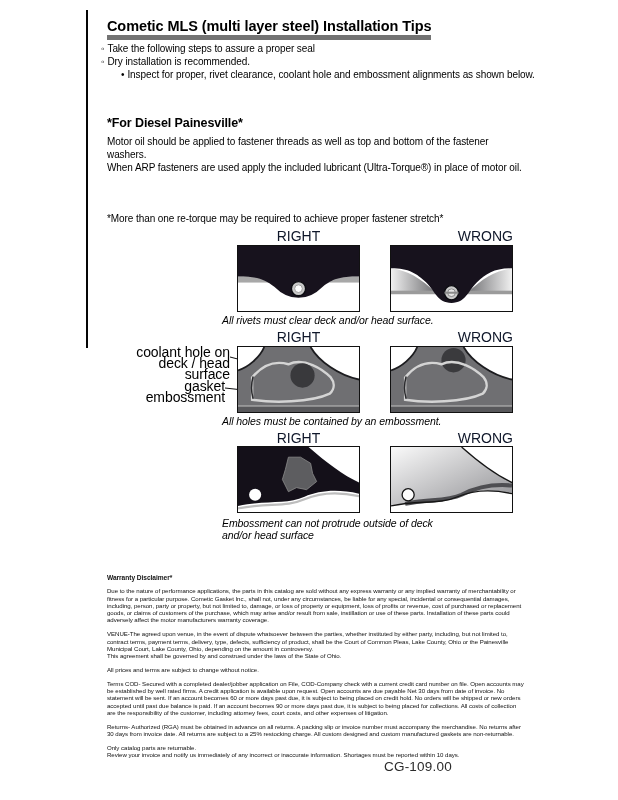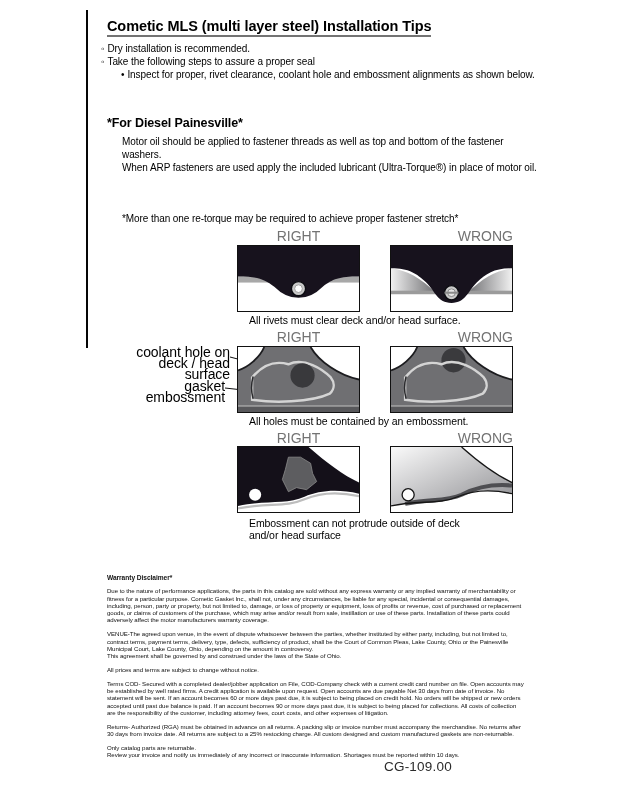--- a/index.html
+++ b/index.html
@@ -1,43 +1,43 @@
 <!DOCTYPE html>
 <html><head>
 <meta charset="utf-8">
 <style>
   html,body{margin:0;padding:0;background:#fff;}
   .page{position:relative;width:618px;height:800px;background:#ffffff;
         font-family:"Liberation Sans",sans-serif;color:#000;overflow:hidden;}
   .vline{position:absolute;left:86px;top:10px;width:2px;height:338px;background:#050505;}
 
   .title{position:absolute;left:107px;top:18px;font-size:14.5px;font-weight:bold;
-         letter-spacing:-0.1px;border-bottom:2px solid #737373;padding-bottom:1px;}
+         letter-spacing:-0.1px;border-bottom:5px solid #737373;padding-bottom:1px;}
 
   .tips{position:absolute;left:101px;top:42px;font-size:10px;line-height:13px;letter-spacing:-0.08px;}
   .tip.l1::before{content:"◦";margin-right:3px;}
   .tip.l2{padding-left:20px;}
   .tip.l2::before{content:"•";margin-right:3px;}
 
   .diesel-h{position:absolute;left:107px;top:116px;font-size:12.5px;font-weight:bold;letter-spacing:-0.1px;}
-  .bodytext{position:absolute;left:122px;width:420px;font-size:10px;line-height:13.2px;
+  .bodytext{position:absolute;left:107px;width:420px;font-size:10px;line-height:13.2px;
             letter-spacing:-0.08px;white-space:pre-line;}
   .p1{top:135px;}
   .p2{top:166px;}
   .note{top:212px;}
 
-  .dg-header{position:absolute;width:123px;text-align:center;font-size:14px;color:#737373;}
+  .dg-header{position:absolute;width:123px;text-align:center;font-size:14px;color:#0f172a;}
   .panel{position:absolute;width:123px;height:67px;border:1.6px solid #111;
          box-sizing:border-box;background:#fff;}
   .panel svg{display:block;width:100%;height:100%;}
   .col-r{left:237px;} .col-w{left:390px;text-align:right;}
   .row1h{top:228px;} .row1p{top:245px;}
   .row2h{top:329px;} .row2p{top:346px;}
   .row3h{top:430px;} .row3p{top:446px;}
-  .caption{position:absolute;left:249px;font-size:10.5px;letter-spacing:-0.08px;line-height:11.5px;}
+  .caption{position:absolute;left:222px;font-size:10.5px;letter-spacing:-0.08px;line-height:11.5px;font-style:italic;}
   .cap1{top:315px;} .cap2{top:416px;} .cap3{top:518px;white-space:pre-line;}
 
   .callout{position:absolute;font-size:14px;line-height:11px;letter-spacing:-0.08px;text-align:right;}
   .co1{left:110px;top:347px;width:120px;}
   .co2{left:110px;top:381px;width:115px;}
   .leader-overlay{position:absolute;left:205px;top:340px;width:110px;height:62px;}
 
   .warr{position:absolute;left:107px;top:574px;width:420px;font-size:6.1px;
         line-height:7.3px;letter-spacing:-0.04px;color:#111;}
   .warr .wh{font-size:6.6px;font-weight:bold;margin:0 0 6px 0;}
@@ -48,22 +48,22 @@
 </head>
 <body>
 
 <div class="page">
 
   <div class="vline"></div>
 
   <div class="title">Cometic MLS (multi layer steel) Installation Tips</div>
 
   <div class="tips">
+    <div class="tip l1"><span>Take the following steps to assure a proper seal</span></div>
     <div class="tip l1"><span>Dry installation is recommended.</span></div>
-    <div class="tip l1"><span>Take the following steps to assure a proper seal</span></div>
     <div class="tip l2"><span>Inspect for proper, rivet clearance, coolant hole and embossment alignments as shown below.</span></div>
   </div>
 
   <div class="diesel-h">*For Diesel Painesville*</div>
   <div class="bodytext p1">Motor oil should be applied to fastener threads as well as top and bottom of the fastener washers.
 When ARP fasteners are used apply the included lubricant (Ultra-Torque®) in place of motor oil.</div>
   <div class="bodytext note">*More than one re-torque may be required to achieve proper fastener stretch*</div>
 
   <div class="dg-header col-r row1h">RIGHT</div>
   <div class="dg-header col-w row1h">WRONG</div>

